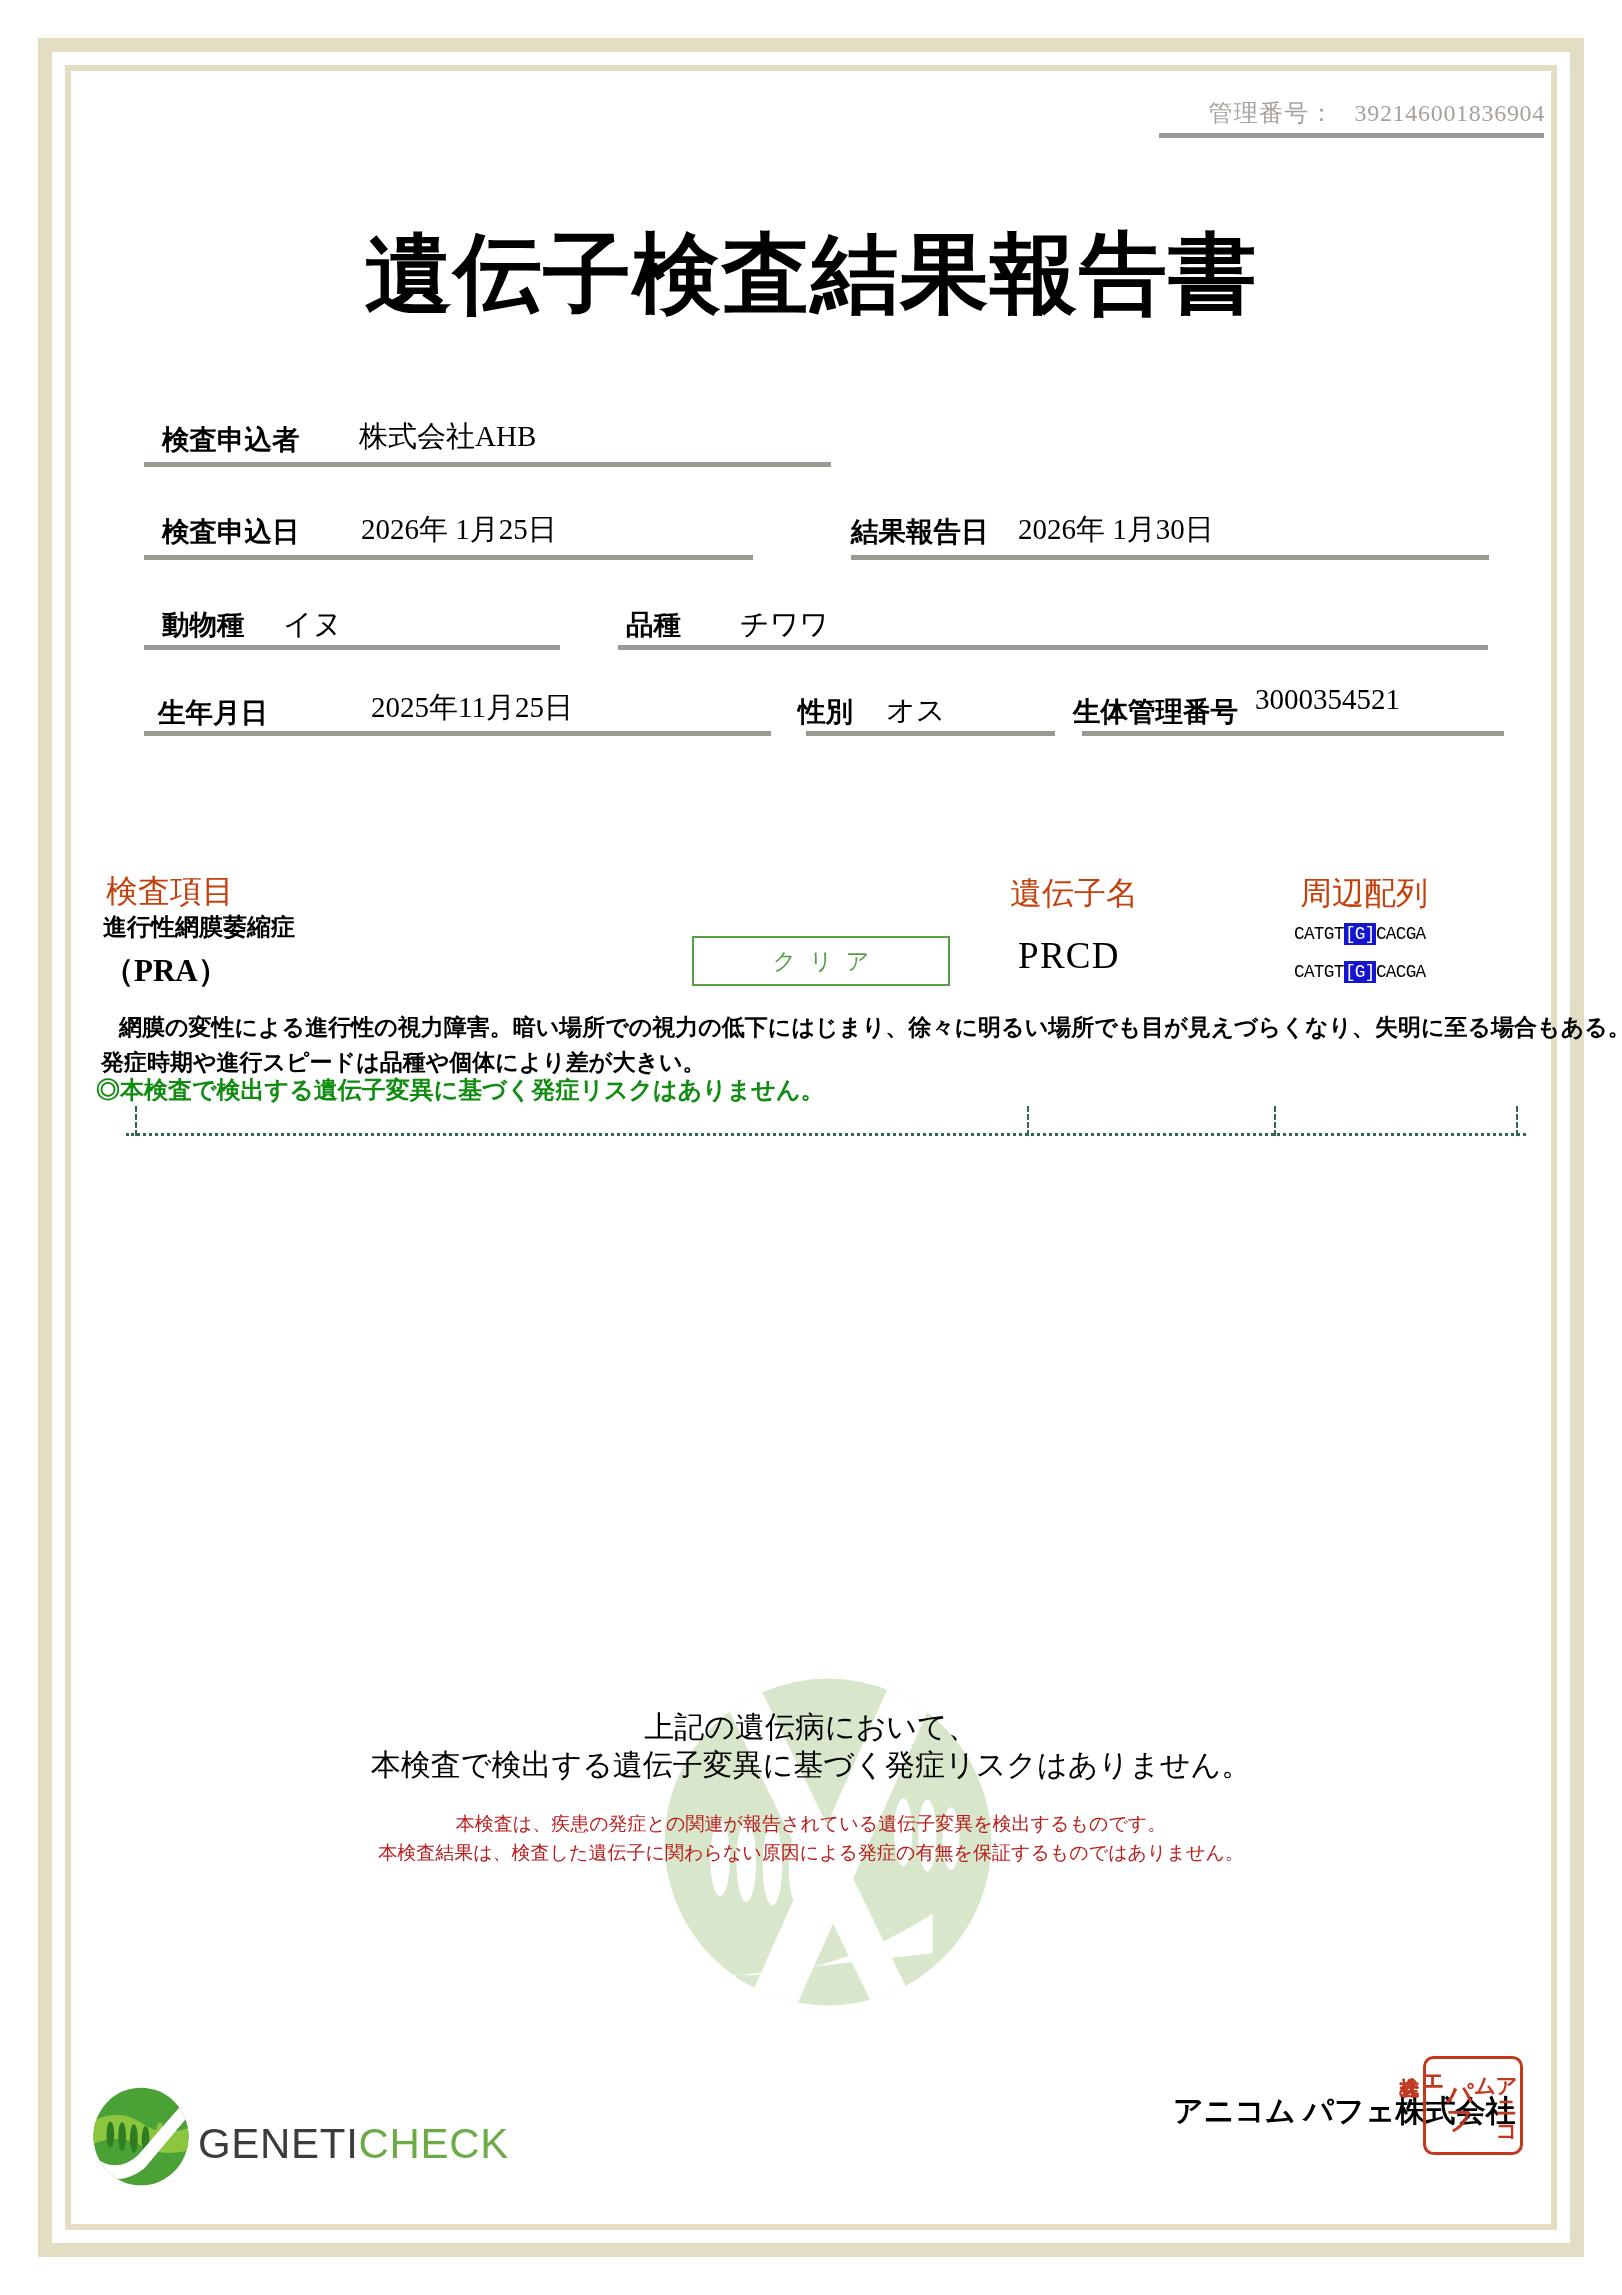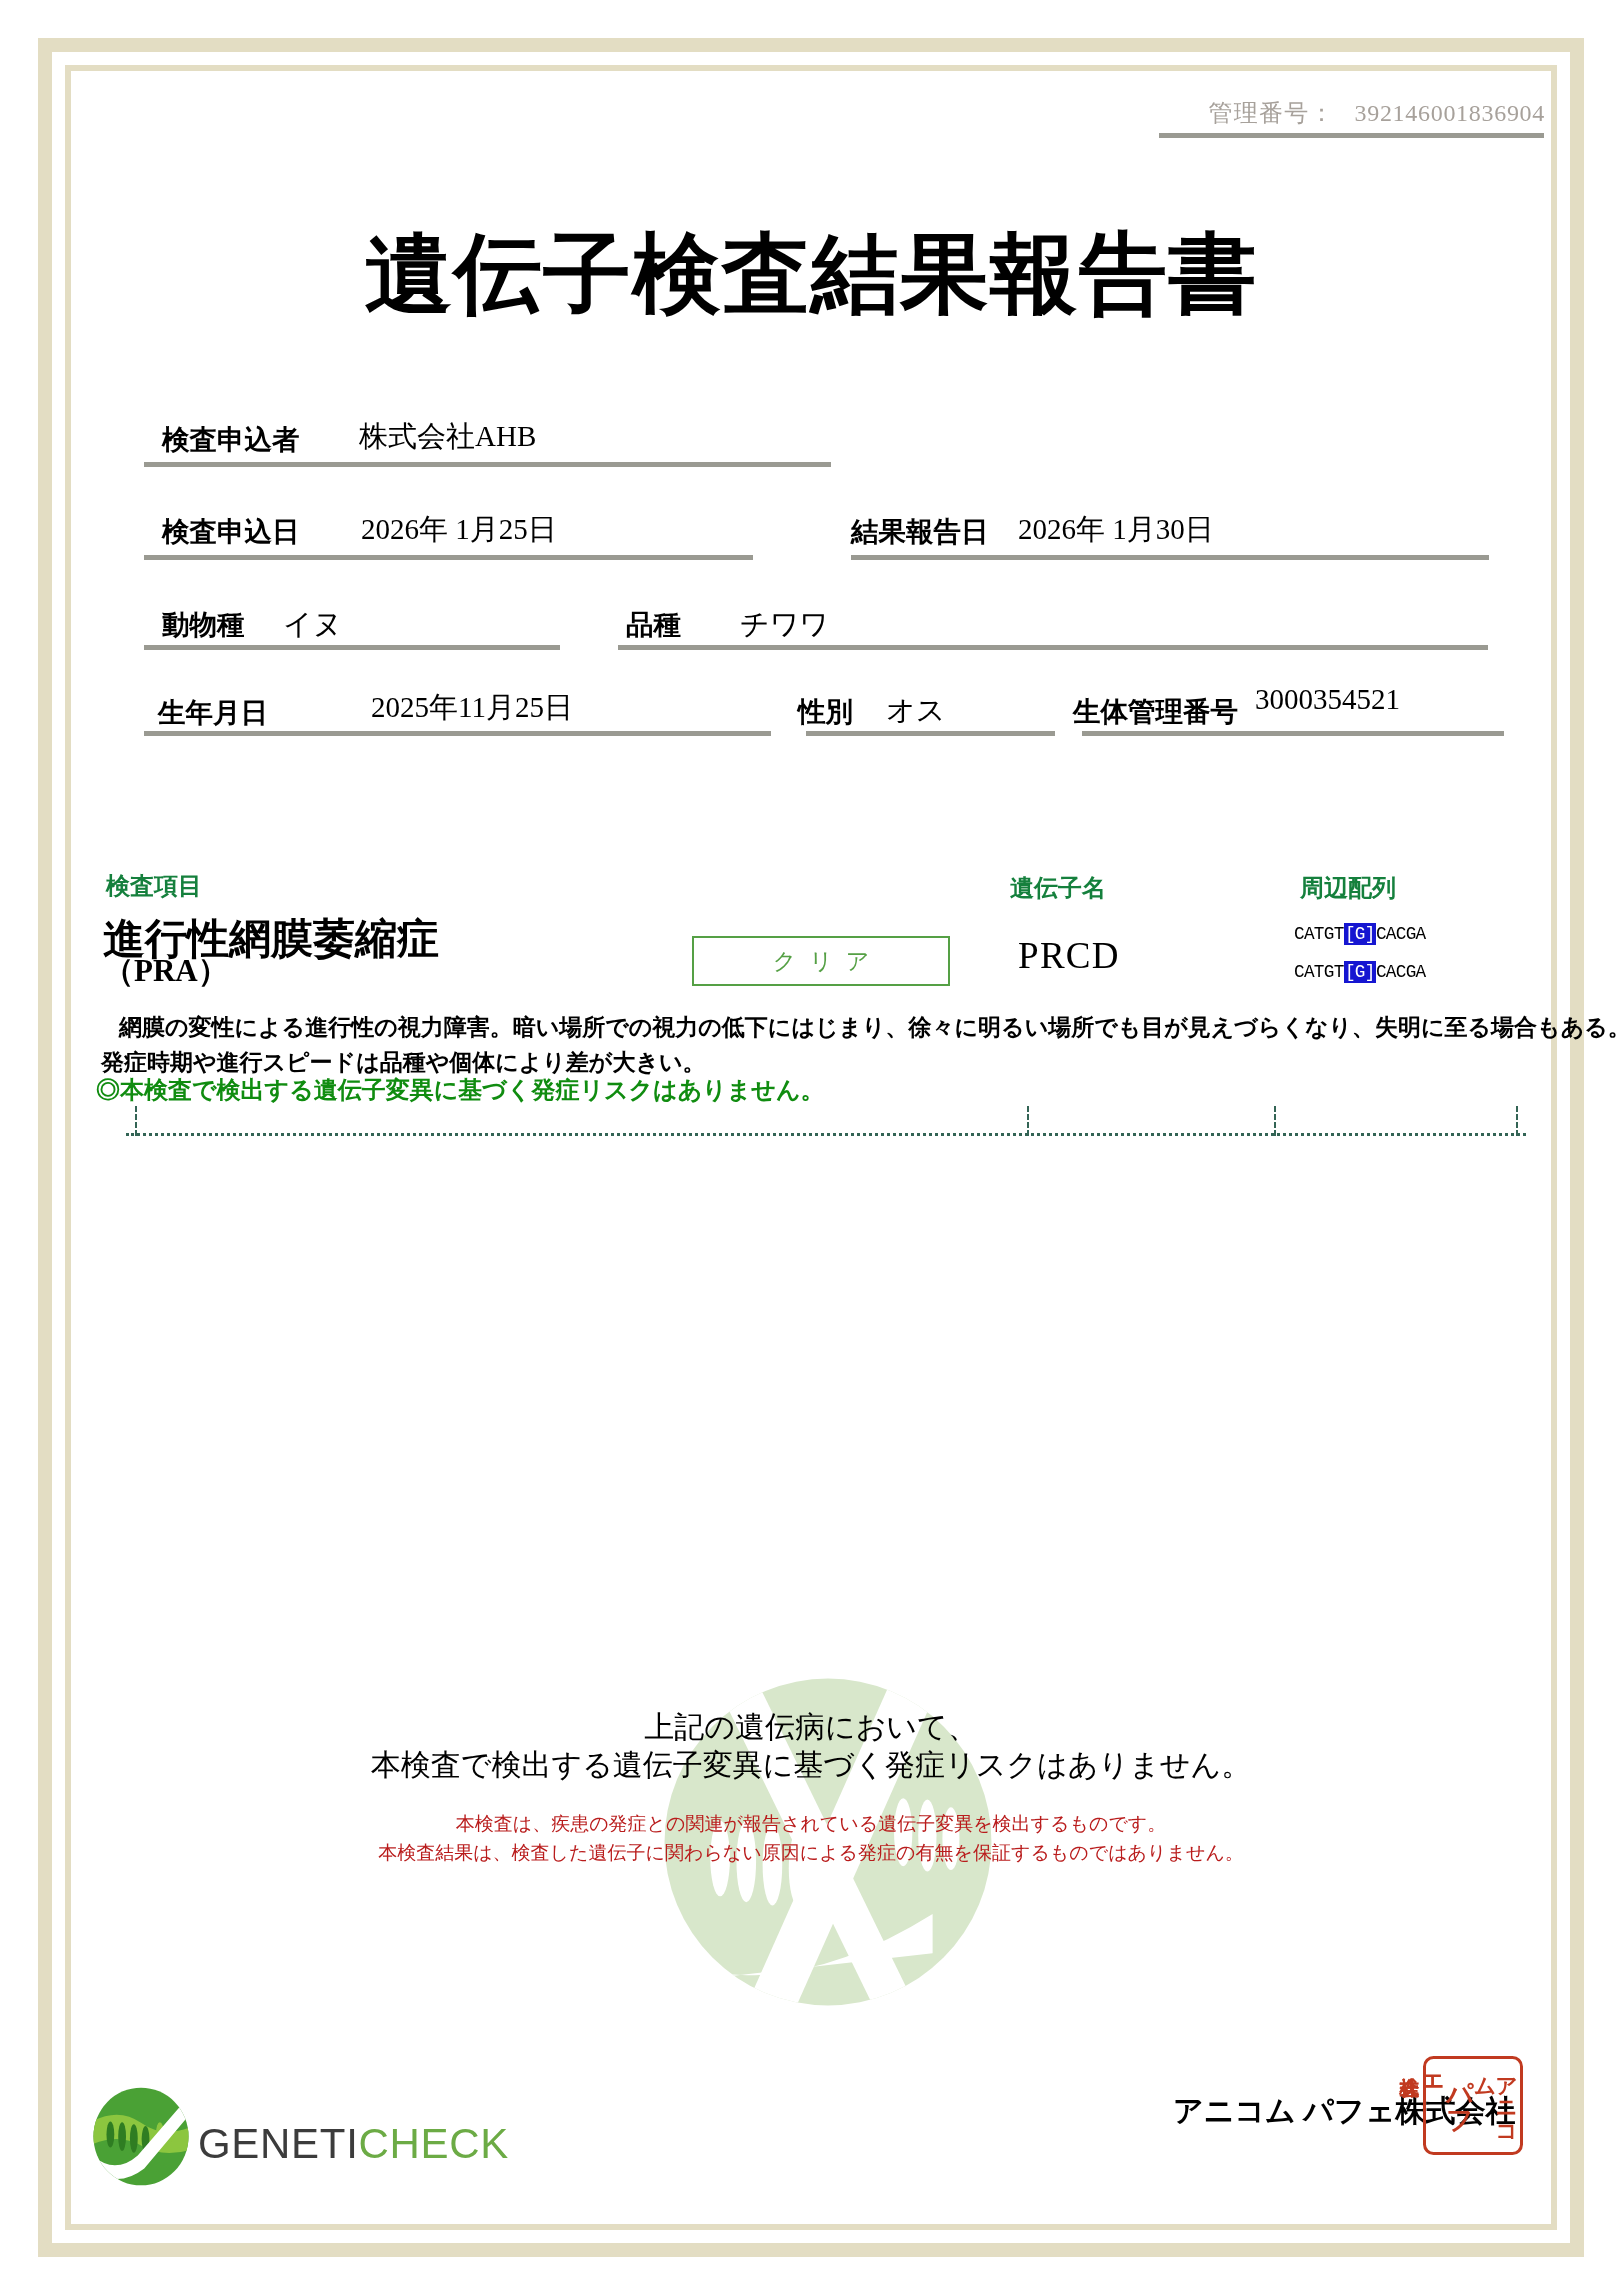--- a/index.html
+++ b/index.html
@@ -17,22 +17,22 @@
   .mgmt{top:97px;right:77px;font-size:24px;color:#a7a19b;letter-spacing:1.3px;white-space:nowrap;}
   .mgmt .num{margin-left:19.6px;letter-spacing:0.7px;}
   .mgmt-bar{left:1159px;top:133px;width:385px;height:4.6px;background:#9a9a92;}
   .title{left:0;right:0;top:224px;text-align:center;font-size:88px;font-weight:600;
     color:#000;letter-spacing:1.3px;line-height:1.15;}
   
   .flabel{font-size:27.5px;font-weight:700;color:#000;white-space:nowrap;}
   .fvalue{font-size:29px;color:#000;white-space:nowrap;}
   .bar{height:5.2px;background:#9a9a92;}
   
-  .ghead{font-size:24px;font-weight:700;color:#15803d;white-space:nowrap;}
-  .disease{font-size:42px;font-weight:700;white-space:nowrap;}
+  .ghead{font-size:32px;font-weight:400;color:#c2410c;white-space:nowrap;}
+  .disease{font-size:24px;font-weight:700;white-space:nowrap;}
   .abbr{font-size:31px;font-weight:700;white-space:nowrap;}
   .result-box{left:692px;top:936px;width:258px;height:50px;border:2.6px solid #55a045;
     display:flex;align-items:center;justify-content:center;box-sizing:border-box;}
   .result-box span{font-size:23px;color:#55a045;letter-spacing:13px;padding-left:13px;}
   .gene{font-size:37px;letter-spacing:1.3px;white-space:nowrap;}
   .seq{font-family:"Liberation Mono", monospace;font-size:17.7px;letter-spacing:-0.7px;white-space:nowrap;color:#000;}
   .seq .var{background:#1616d1;color:#ffffff;padding:0.7px 1.3px;}
   .desc{font-size:23px;font-weight:700;color:#000;white-space:nowrap;}
   .risk{font-size:24px;font-weight:700;color:#108c10;white-space:nowrap;}
   .vdash{width:0;height:30px;border-left:2px dashed #336455;top:1106px;}

